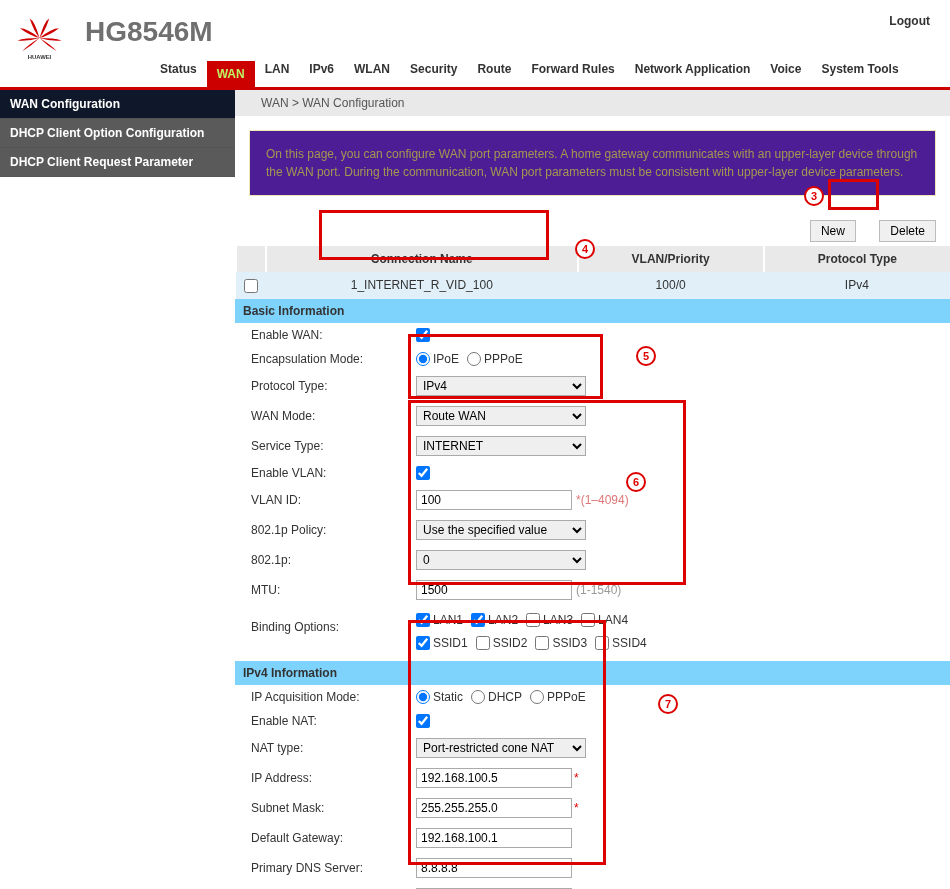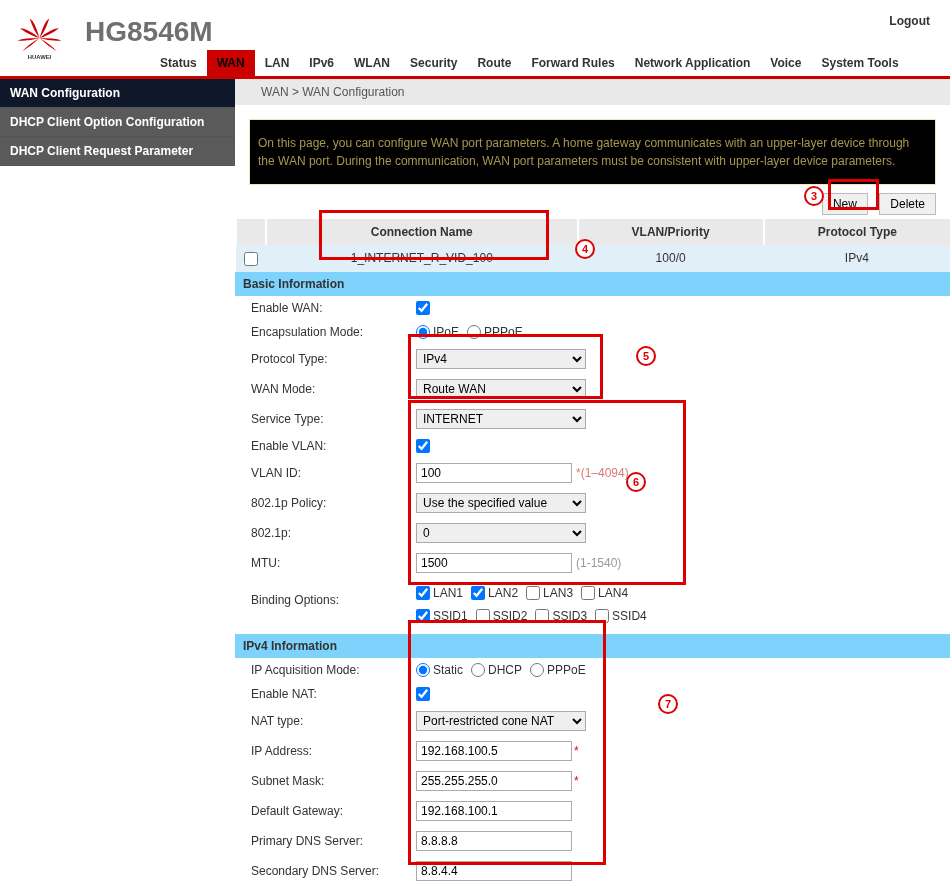--- a/index.html
+++ b/index.html
@@ -3,31 +3,31 @@
 <meta charset="utf-8">
 <style>
 * { box-sizing: border-box; margin: 0; padding: 0; font-family: Arial, sans-serif; font-size: 12px; }
 body { background: #fff; width: 950px; color: #333; }
 .header { display: flex; align-items: flex-start; padding: 8px 12px 0 12px; position: relative; height: 50px; }
 .logo { width: 55px; height: 44px; margin-right: 18px; margin-top: 8px; }
 .model { font-size: 28px; font-weight: bold; color: #707070; margin-top: 8px; }
 .logout { position: absolute; right: 20px; top: 14px; color: #333; font-weight: bold; cursor: pointer; }
 .nav { display: flex; align-items: center; padding: 0 0 0 150px; border-bottom: 3px solid #cd0000; }
 .nav-item { padding: 6px 10px; font-weight: bold; color: #333; cursor: pointer; }
-.nav-item.active { background: #cd0000; color: #000000; }
+.nav-item.active { background: #cd0000; color: #bef264; margin-top: 11px; }
 .body-row { display: flex; }
 .sidebar { width: 235px; }
 .side-item { padding: 7px 10px; color: #fff; cursor: pointer; font-weight: bold; border-bottom: 1px solid #555; }
 .side-item.red { background: #0f172a; }
 .side-item.dark { background: #5a5a5a; }
 .main { flex: 1; }
 .crumb { background: #e9e9e9; padding: 6px 26px; color: #555; }
-.info-box { background: #000000; border: 1px solid #eee8b8; padding: 14px 8px; margin: 14px 14px 4px 14px; color: #a49850; line-height: 1.5; }
+.info-box { background: #4c1d95; border: 1px solid #eee8b8; padding: 14px 16px; margin: 14px 14px 20px 14px; color: #a49850; line-height: 1.5; }
 .btn-row { text-align: right; padding: 4px 14px; }
-.btn-row button { padding: 3px 10px; margin-left: 8px; background: #f0f0f0; border: 1px solid #bbb; cursor: pointer; }
+.btn-row button { padding: 3px 10px; margin-left: 20px; background: #f0f0f0; border: 1px solid #bbb; cursor: pointer; }
 .table { width: 100%; border-collapse: collapse; }
 .table th { background: #e9e9e9; padding: 6px; font-weight: bold; text-align: center; border-left: 2px solid #fff; }
 .table td { background: #e1eff8; padding: 6px; text-align: center; }
 .table td.chk { width: 30px; }
 .section-head { background: #7dd3fc; padding: 5px 8px; font-weight: bold; }
 .form-row { display: flex; align-items: center; padding: 5px 0 5px 16px; }
 .form-row > label:first-child { width: 165px; }
 .form-row input[type=text] { width: 156px; padding: 2px 4px; border: 1px solid #aaa; }
 .form-row select { width: 170px; padding: 1px 2px; border: 1px solid #aaa; }
 .hint { color: #999; margin-left: 4px; }

